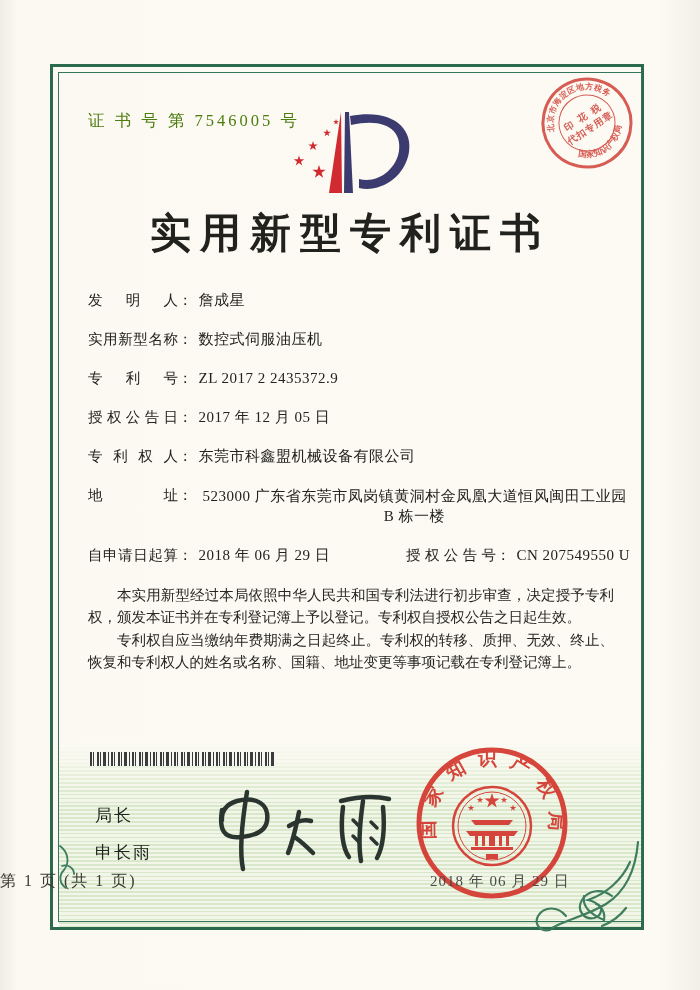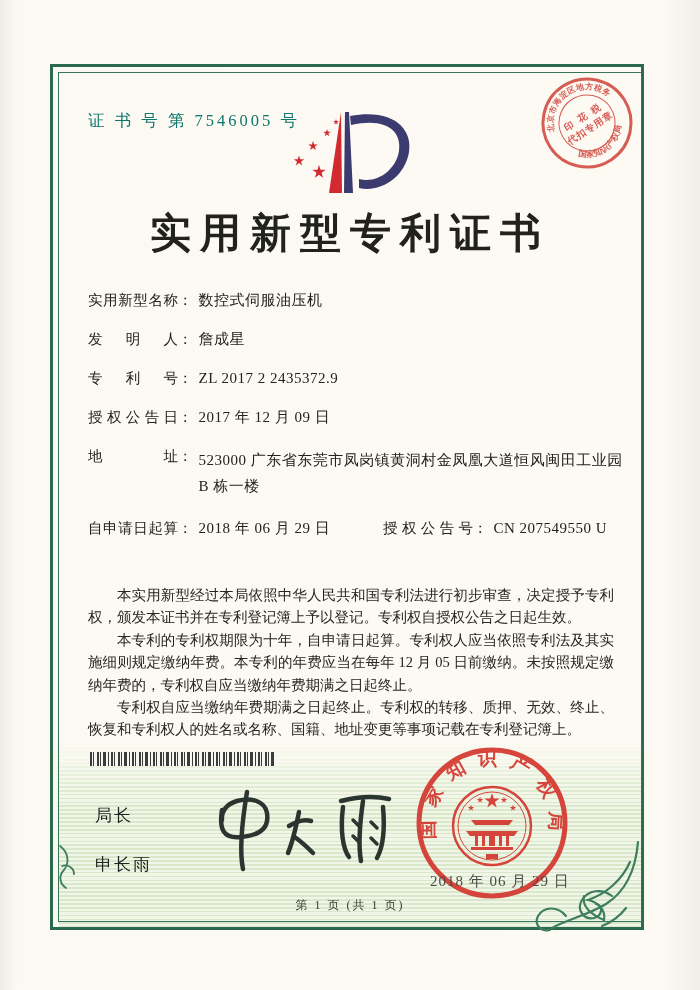--- a/index.html
+++ b/index.html
@@ -11,45 +11,45 @@
   .frame-outer{position:absolute;left:50px;top:64px;width:594px;height:866px;
                border:3px solid #2c6a4e;box-sizing:border-box;}
   .frame-inner{position:absolute;left:58px;top:72px;width:584px;height:850px;
                border:1px solid #35755a;box-sizing:border-box;}
   
   .band{position:absolute;left:59px;top:742px;width:582px;height:186px;z-index:0;
         background:repeating-linear-gradient(0deg,#d9e8cb 0 1.7px,#f2f6e8 1.7px 3.9px);}
   .band-fade{position:absolute;left:0;top:0;width:100%;height:56px;
              background:linear-gradient(#fcfaf3,rgba(252,250,243,0));}
   .content{position:absolute;inset:0;z-index:2;color:#22221f;}
-  .cert-no{position:absolute;left:88px;top:110px;font-size:16.5px;letter-spacing:3px;color:#0f766e;}
+  .cert-no{position:absolute;left:88px;top:110px;font-size:16.5px;letter-spacing:3px;color:#4d7c0f;}
   .title{position:absolute;left:0;top:206px;width:100%;text-align:center;
          font-size:41px;font-weight:600;letter-spacing:9px;color:#21211d;}
   .fields{position:absolute;left:88px;top:291px;width:528px;font-size:15px;}
   .frow{margin-bottom:20px;white-space:nowrap;}
   .flabel{display:inline-block;width:90px;text-align:justify;text-align-last:justify;
           font-size:14.5px;vertical-align:top;}
   .fcolon{font-size:14.5px;margin-right:6px;}
   .fvalue{font-size:15px;letter-spacing:0.5px;}
-  .frow-addr .fvalue{display:inline-block;white-space:normal;width:432px;line-height:26px;vertical-align:top;}
+  .frow-addr .fvalue{display:inline-block;white-space:normal;width:432px;line-height:20px;vertical-align:top;text-align:center;}
   .grant-row{white-space:nowrap;}
-  .grant-right{display:inline-block;margin-left:49px;}
+  .grant-right{display:inline-block;margin-left:72px;}
   .paras{position:absolute;left:88px;top:584px;width:526px;font-size:14.5px;
          line-height:22.4px;text-align:justify;color:#262622;}
   .paras p{margin:0;text-indent:2em;}
   .barcode{position:absolute;left:90px;top:752px;width:186px;height:14px;
     background:repeating-linear-gradient(90deg,
       #3c3c3a 0 2px,#f6f6f2 2px 3px,#3c3c3a 3px 4px,#f6f6f2 4px 7px,
       #3c3c3a 7px 9px,#f6f6f2 9px 10px,#3c3c3a 10px 11px,#f6f6f2 11px 13px,
       #3c3c3a 13px 16px,#f6f6f2 16px 18px,#3c3c3a 18px 19px,#f6f6f2 19px 21px);}
   .signer{position:absolute;left:95px;top:804px;font-family:"Liberation Sans","DejaVu Sans",sans-serif;
           font-size:17px;color:#20251f;}
-  .signer div{margin-bottom:26px;letter-spacing:2px;}
-  .footer{position:absolute;left:0;top:897px;width:100%;text-align:center;
-          font-size:12px;color:#3a3a33;letter-spacing:2px;}
+  .signer div{margin-bottom:14px;letter-spacing:2px;}
+  .footer{position:absolute;left:0;top:871px;width:100%;text-align:left;
+          font-size:16px;color:#3a3a33;letter-spacing:2px;}
   .gfx{position:absolute;inset:0;z-index:3;pointer-events:none;}
 </style>
 </head>
 <body>
 
 <div class="page">
 
   <div class="band">
       <div class="band-fade"></div>
     </div>
@@ -59,45 +59,47 @@
   <div class="content">
     <div class="cert-no"><span>证 书 号 第</span>
       <span>7546005</span>
       <span>号</span>
     </div>
 
     <div class="title">实用新型专利证书</div>
 
     <div class="fields">
       <div class="frow">
-        <span class="flabel">实用新型名称</span><span class="fcolon">：</span><span class="fvalue">数控式伺服油压机</span>
+        <span class="flabel">发明人</span><span class="fcolon">：</span><span class="fvalue">詹成星</span>
       </div>
       <div class="frow">
-        <span class="flabel">发明人</span><span class="fcolon">：</span><span class="fvalue">詹成星</span>
+        <span class="flabel">实用新型名称</span><span class="fcolon">：</span><span class="fvalue">数控式伺服油压机</span>
       </div>
       <div class="frow">
         <span class="flabel">专利号</span><span class="fcolon">：</span><span class="fvalue">ZL 2017 2 2435372.9</span>
       </div>
       <div class="frow">
-        <span class="flabel">授权公告日</span><span class="fcolon">：</span><span class="fvalue">2017 年 12 月 09 日</span>
+        <span class="flabel">授权公告日</span><span class="fcolon">：</span><span class="fvalue">2017 年 12 月 05 日</span>
+      </div>
+      <div class="frow">
+        <span class="flabel">专利权人</span><span class="fcolon">：</span><span class="fvalue">东莞市科鑫盟机械设备有限公司</span>
       </div>
       <div class="frow frow-addr">
         <span class="flabel">地址</span><span class="fcolon">：</span><span class="fvalue">523000 广东省东莞市凤岗镇黄洞村金凤凰大道恒风闽田工业园 B 栋一楼</span>
       </div>
       <div class="frow grant-row">
         <span class="flabel">自申请日起算</span><span class="fcolon">：</span><span class="fvalue">2018 年 06 月 29 日</span>
         <span class="grant-right">
           <span class="flabel">授权公告号</span><span class="fcolon">：</span><span class="fvalue">CN 207549550 U</span>
         </span>
       </div>
     </div>
 
     <div class="paras">
       <p>本实用新型经过本局依照中华人民共和国专利法进行初步审查，决定授予专利权，颁发本证书并在专利登记簿上予以登记。专利权自授权公告之日起生效。</p>
-      <p>本专利的专利权期限为十年，自申请日起算。专利权人应当依照专利法及其实施细则规定缴纳年费。本专利的年费应当在每年 12 月 05 日前缴纳。未按照规定缴纳年费的，专利权自应当缴纳年费期满之日起终止。</p>
       <p>专利权自应当缴纳年费期满之日起终止。专利权的转移、质押、无效、终止、恢复和专利权人的姓名或名称、国籍、地址变更等事项记载在专利登记簿上。</p>
     </div>
 
     <div class="barcode"></div>
 
     <div class="signer">
       <div>局长</div>
       <div>申长雨</div>
     </div>
 

